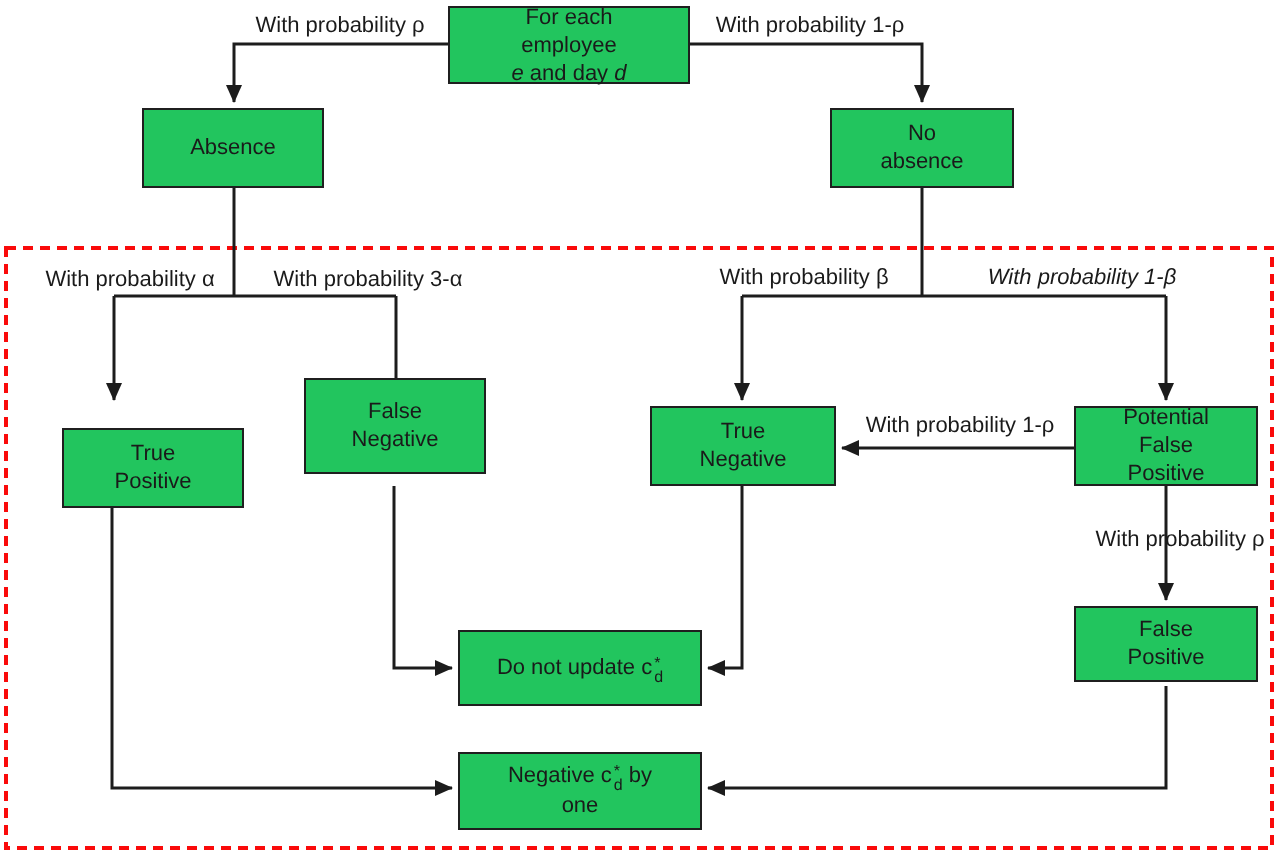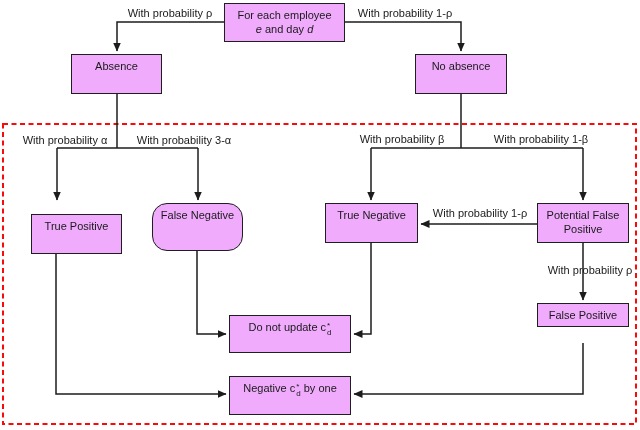--- a/index.html
+++ b/index.html
@@ -8,26 +8,26 @@
     width:640px;height:430px;
     background:#ffffff;
     font-family:"Liberation Sans", sans-serif;
     color:#1a1a1a;
     overflow:hidden;
   }
   #wires{position:absolute;left:0;top:0;width:640px;height:430px;}
   .box{
     position:absolute;
     box-sizing:border-box;
-    background:#f0abfc;
+    background:#22c55e;
     border:1.5px solid #1f1f1f;
-    display:flex;justify-content:center;
+    display:flex;align-items:center;justify-content:center;
     text-align:center;
     font-size:11px;line-height:14px;
-    padding:4px;
+    padding:18px;
   }
   .edge-label{
     position:absolute;
     font-size:11px;line-height:12px;
     white-space:nowrap;
     transform:translateX(-50%);
     background:transparent;
   }
   .scripts{display:inline-block;vertical-align:-4px;text-align:left;margin-left:1px;}
   .scripts .sup{display:block;font-size:8px;line-height:6px;}
@@ -89,21 +89,21 @@
   </div>
 
   <div class="box" style="left:415px;top:54px;width:92px;height:40px;">
     <span>No absence</span>
   </div>
 
   <div class="box" style="left:11px;top:214px;width:91px;height:40px;margin-left:20px;">
     <span>True Positive</span>
   </div>
 
-  <div class="box" style="left:152px;top:203px;width:91px;height:48px;border-radius:15px;">
+  <div class="box" style="left:152px;top:189px;width:91px;height:48px;">
     <span>False Negative</span>
   </div>
 
   <div class="box" style="left:325px;top:203px;width:93px;height:40px;">
     <span>True Negative</span>
   </div>
 
   <div class="box" style="left:537px;top:203px;width:92px;height:40px;">
     <span>Potential False Positive</span>
   </div>
@@ -118,17 +118,17 @@
 
   <div class="box" style="left:229px;top:376px;width:122px;height:39px;">
     <span><span>Negative </span><span>c</span><span class="scripts"><span class="sup">*</span><span class="sub">d</span></span><span> by one</span></span>
   </div>
 
   <div class="edge-label" style="left:170px;top:7px;">With probability ρ</div>
   <div class="edge-label" style="left:405px;top:7px;">With probability 1-ρ</div>
   <div class="edge-label" style="left:65px;top:134px;">With probability α</div>
   <div class="edge-label" style="left:184px;top:134px;">With probability 3-α</div>
   <div class="edge-label" style="left:402px;top:133px;">With probability β</div>
-  <div class="edge-label" style="left:541px;top:133px;">With probability 1-β</div>
+  <div class="edge-label" style="left:541px;top:133px;font-style:italic;">With probability 1-β</div>
   <div class="edge-label" style="left:480px;top:207px;">With probability 1-ρ</div>
   <div class="edge-label" style="left:590px;top:264px;">With probability ρ</div>
 
 </div>
 
 </body></html>

